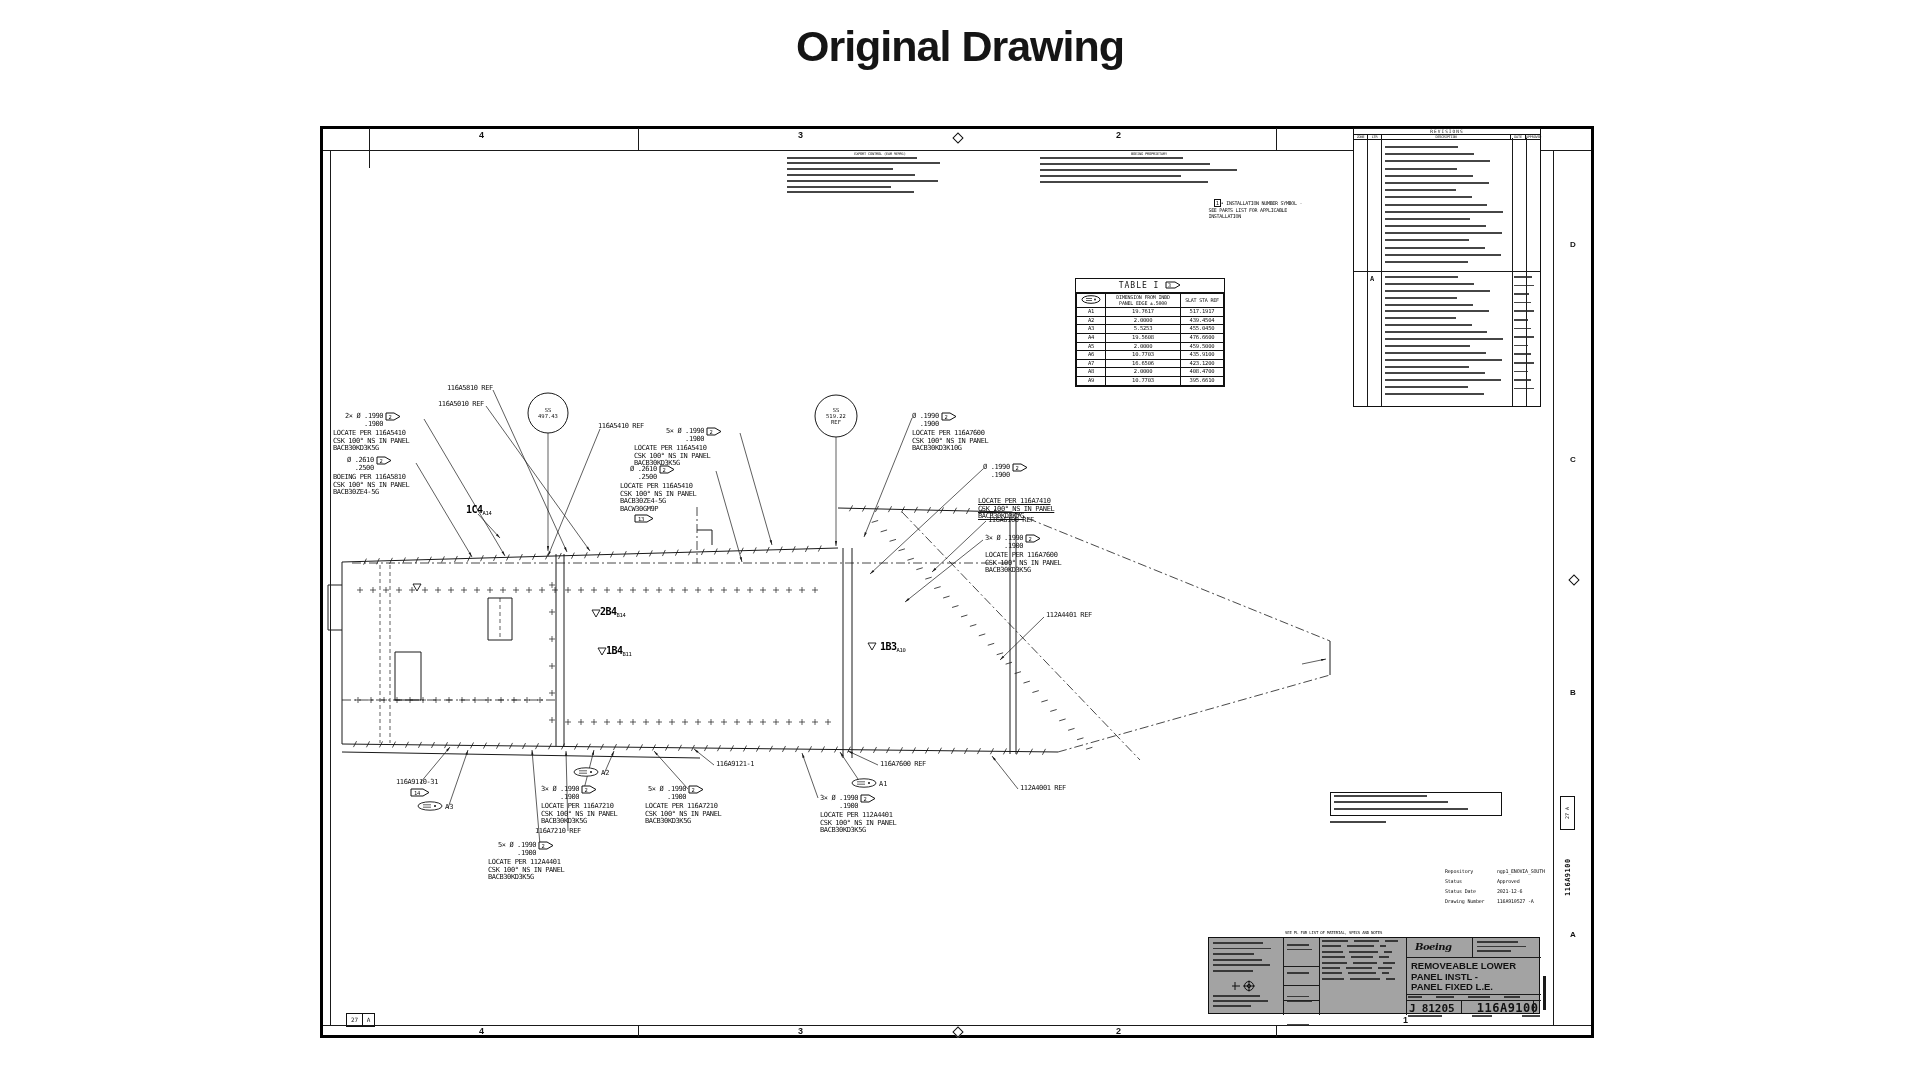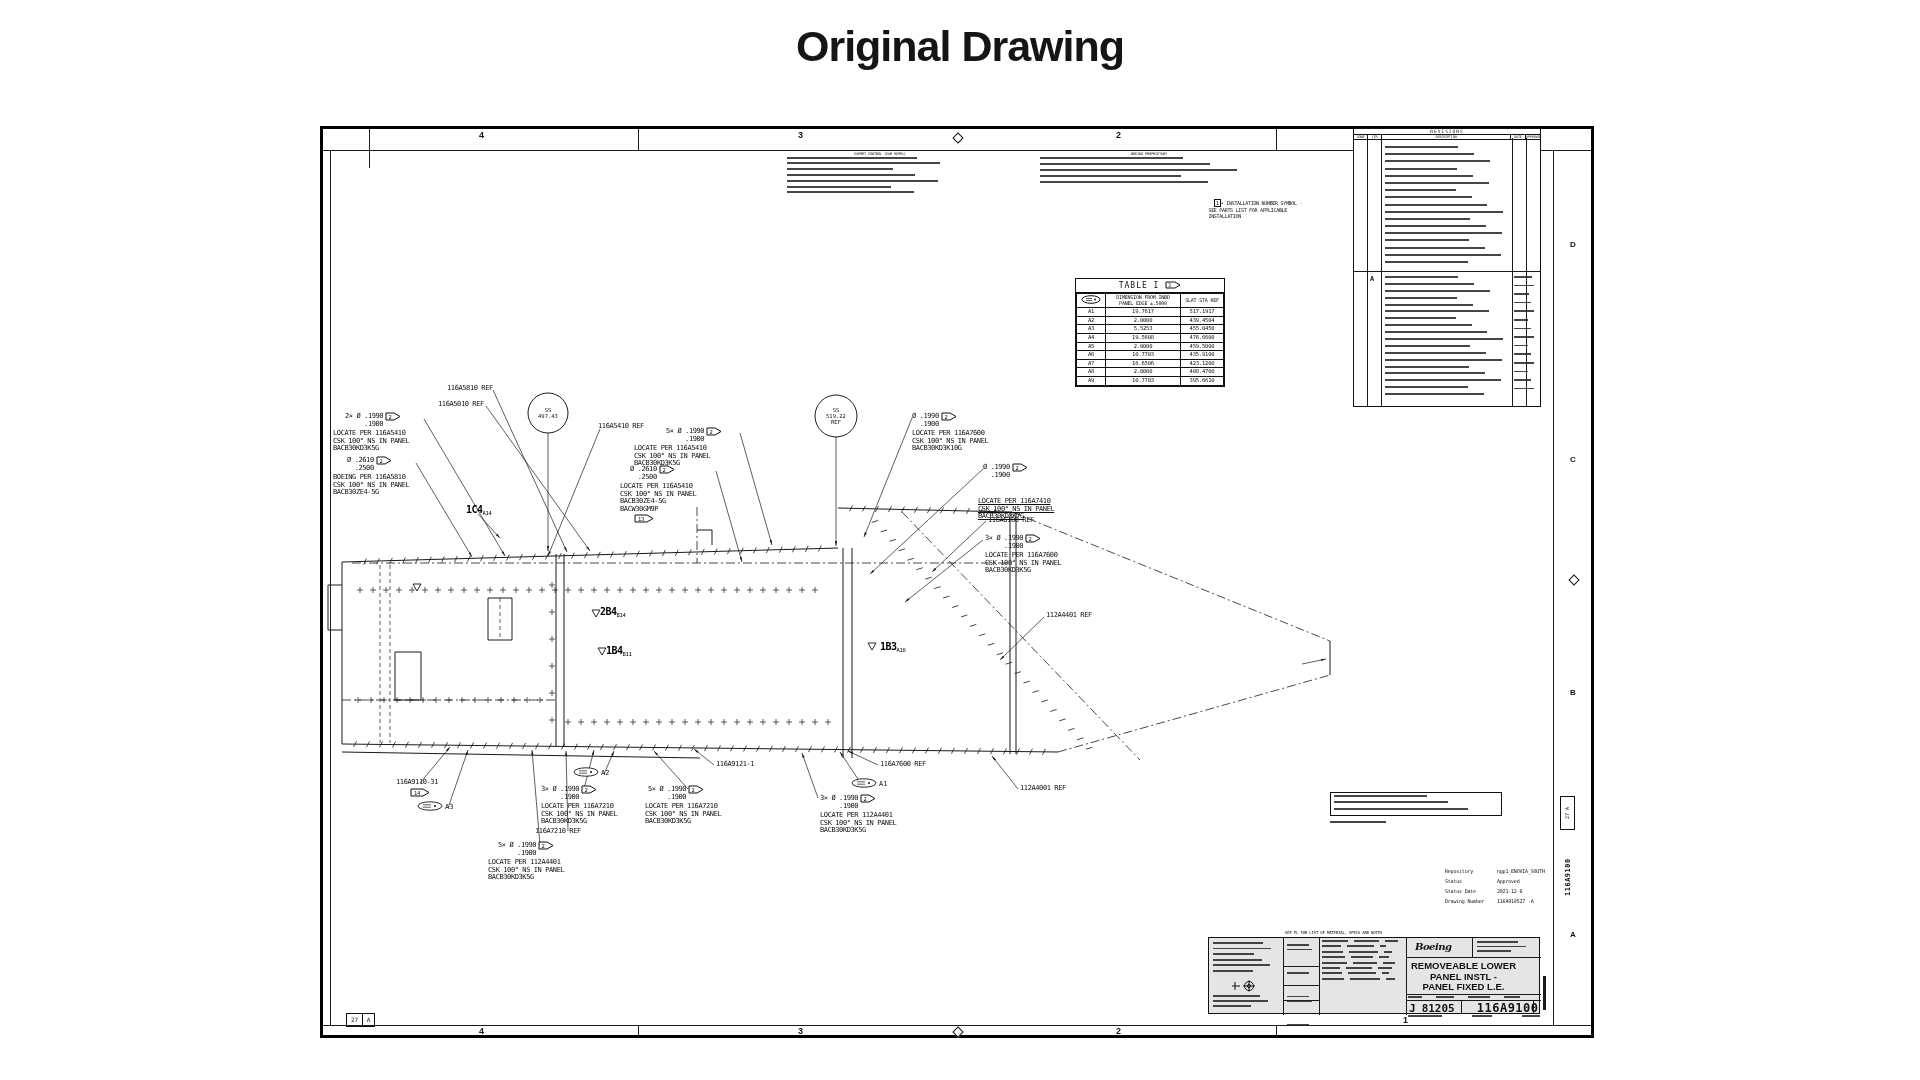--- a/index.html
+++ b/index.html
@@ -24,21 +24,21 @@
   #tablebox{border:1px solid #111;background:#fff;}
   #tablebox table{border-collapse:collapse;}
   #tablebox .ttl{font-size:8px;letter-spacing:1px;text-align:center;border-bottom:1px solid #111;padding:2px 0;}
   #tablebox td,#tablebox th{border:1px solid #111;font-size:5px;line-height:5.6px;font-weight:normal;
       padding:1px 2px;text-align:center;letter-spacing:-0.2px;}
   #tablebox tbody td{font-size:5.5px;}
   .boxflag{display:inline-block;border:1px solid #111;font-size:5.5px;line-height:6px;padding:0 1px;background:#fff;}
   #revblock{border:1px solid #111;background:#fff;}
   .revhdr{font-size:4.5px;text-align:center;letter-spacing:1px;border-bottom:1px solid #111;}
   .revcols{font-size:3.5px;display:flex;border-bottom:1px solid #111;text-align:center;letter-spacing:-0.2px;}
-  #titleblock{border:1.5px solid #111;background:#e5e5e5;text-align:center;}
+  #titleblock{border:1.5px solid #111;background:#a3a3a3;}
   .tb-title{font-family:"Liberation Sans",sans-serif;font-weight:bold;font-size:9.5px;line-height:10.5px;letter-spacing:0;}
   .tb-num{font-weight:bold;font-size:12px;letter-spacing:0.5px;}
   .tb-size{font-weight:bold;font-size:11px;}
   .brand{font-family:"DejaVu Serif",serif;font-style:italic;font-weight:bold;font-size:10px;letter-spacing:-0.5px;}
   .statusrow{display:flex;font-size:5px;line-height:10px;letter-spacing:-0.2px;}
   .statusrow .k{width:52px;}
   .vert-num{font-weight:bold;font-size:7px;letter-spacing:0.5px;writing-mode:vertical-rl;transform:rotate(180deg);}
   .vert-box{font-size:5px;writing-mode:vertical-rl;transform:rotate(180deg);text-align:center;border:1px solid #111;}
 </style>
 </head>

